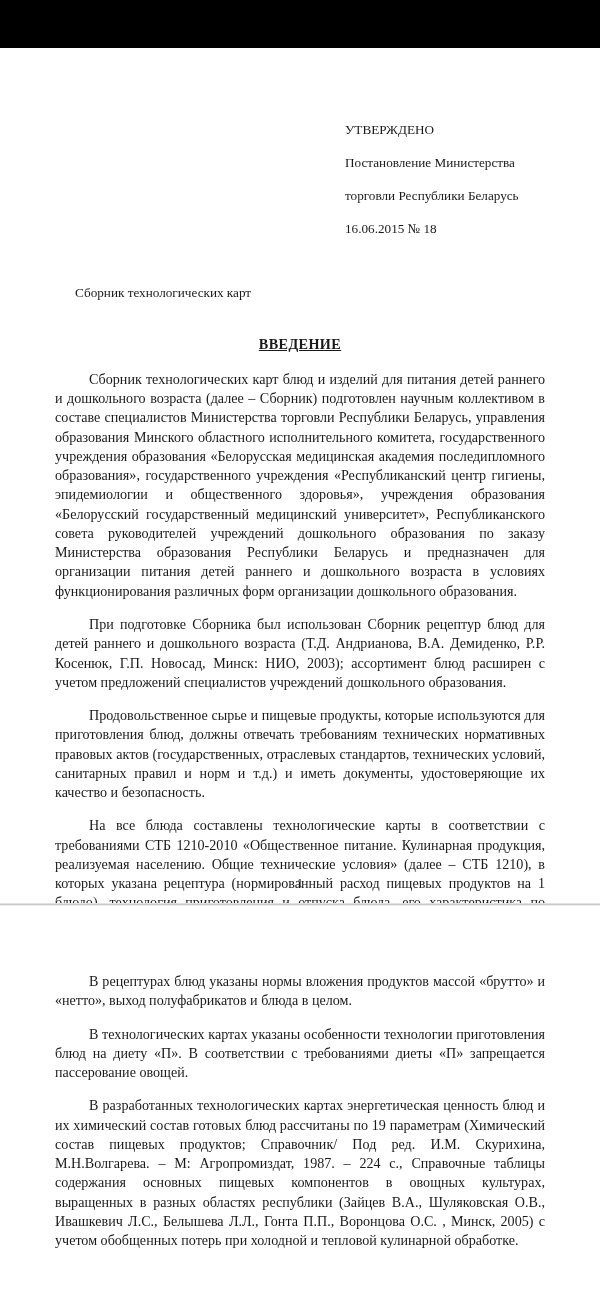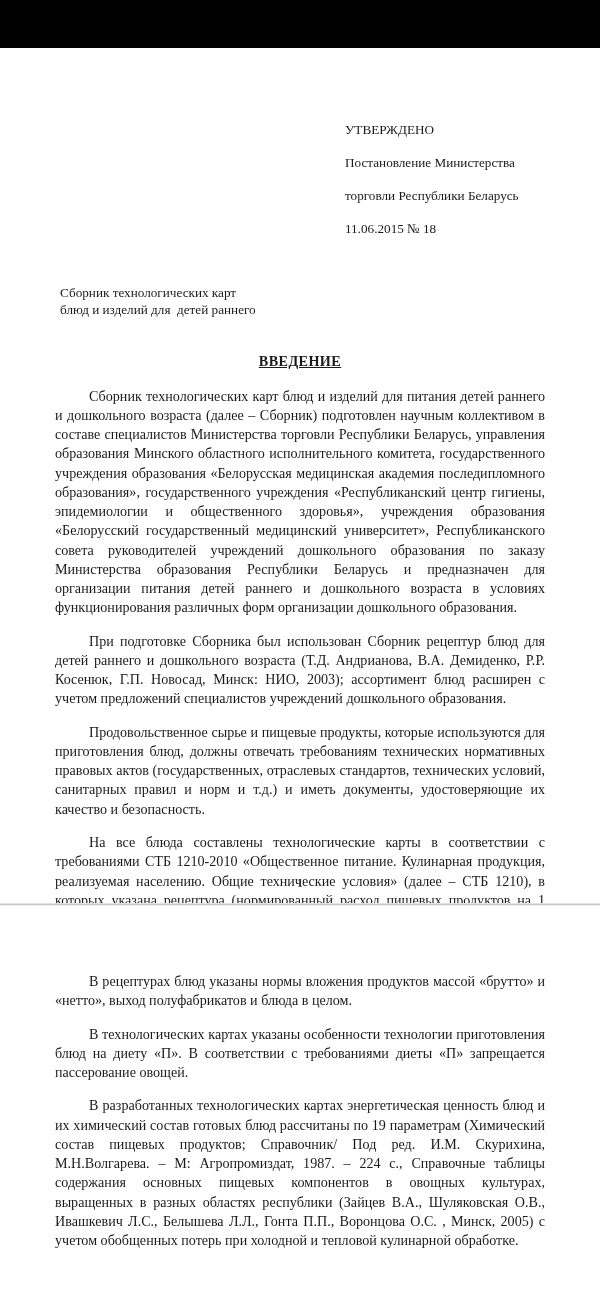--- a/index.html
+++ b/index.html
@@ -63,21 +63,21 @@
     line-height: 16.6px;
     white-space: pre-line;
   }
   .approval-line {
     display: block;
     white-space: pre;
   }
 
   .cover-title {
     margin-top: 31px;
-    margin-left: 5px;
+    margin-left: 20px;
     font-size: 13.2px;
     line-height: 16.6px;
   }
   .cover-title span {
     display: block;
     white-space: pre;
   }
 
   .doc-heading {
     margin-top: 34px;
@@ -118,26 +118,25 @@
 <div class="viewer">
 
   <div class="top-bar"></div>
 
   <div class="page page-one">
 
     <div class="approval-block">
       <span class="approval-line">УТВЕРЖДЕНО</span>
       <span class="approval-line">Постановление Министерства</span>
       <span class="approval-line">торговли Республики Беларусь</span>
-      <span class="approval-line">11.06.2015 № 18</span>
+      <span class="approval-line">16.06.2015 № 18</span>
     </div>
 
     <div class="cover-title">
       <span>Сборник технологических карт</span>
-      <span>блюд и изделий для  детей раннего</span>
     </div>
 
     <div class="doc-heading">ВВЕДЕНИЕ</div>
 
     <p class="body-text">Сборник технологических карт блюд и изделий для питания детей раннего и дошкольного возраста (далее – Сборник) подготовлен научным коллективом в составе специалистов Министерства торговли Республики Беларусь, управления образования Минского областного исполнительного комитета, государственного учреждения образования «Белорусская медицинская академия последипломного образования», государственного учреждения «Республиканский центр гигиены, эпидемиологии и общественного здоровья», учреждения образования «Белорусский государственный медицинский университет», Республиканского совета руководителей учреждений дошкольного образования по заказу Министерства образования Республики Беларусь и предназначен для организации питания детей раннего и дошкольного возраста в условиях функционирования различных форм организации дошкольного образования.</p>
     <p class="body-text tight">При подготовке Сборника был использован Сборник рецептур блюд для детей раннего и дошкольного возраста (Т.Д. Андрианова, В.А. Демиденко, Р.Р. Косенюк, Г.П. Новосад, Минск: НИО, 2003); ассортимент блюд расширен с учетом предложений  специалистов учреждений дошкольного образования.</p>
     <p class="body-text tight">Продовольственное сырье и пищевые продукты, которые используются для приготовления блюд, должны отвечать требованиям технических нормативных правовых актов (государственных, отраслевых стандартов, технических условий, санитарных  правил и  норм и т.д.) и иметь документы, удостоверяющие их качество и безопасность.</p>
     <p class="body-text tight">На все блюда  составлены технологические карты в соответствии с требованиями СТБ  1210-2010 «Общественное питание. Кулинарная продукция, реализуемая населению. Общие технические условия» (далее – СТБ 1210), в которых указана рецептура (нормированный расход пищевых продуктов на 1 блюдо), технология приготовления и отпуска блюда, его характеристика по органолептическим показателям (внешний, вид, цвет, вкус, запах, консистенция),  условия и сроки годности, а также сведения о пищевой ценности.</p>
 
     <div class="page-number">1</div>

